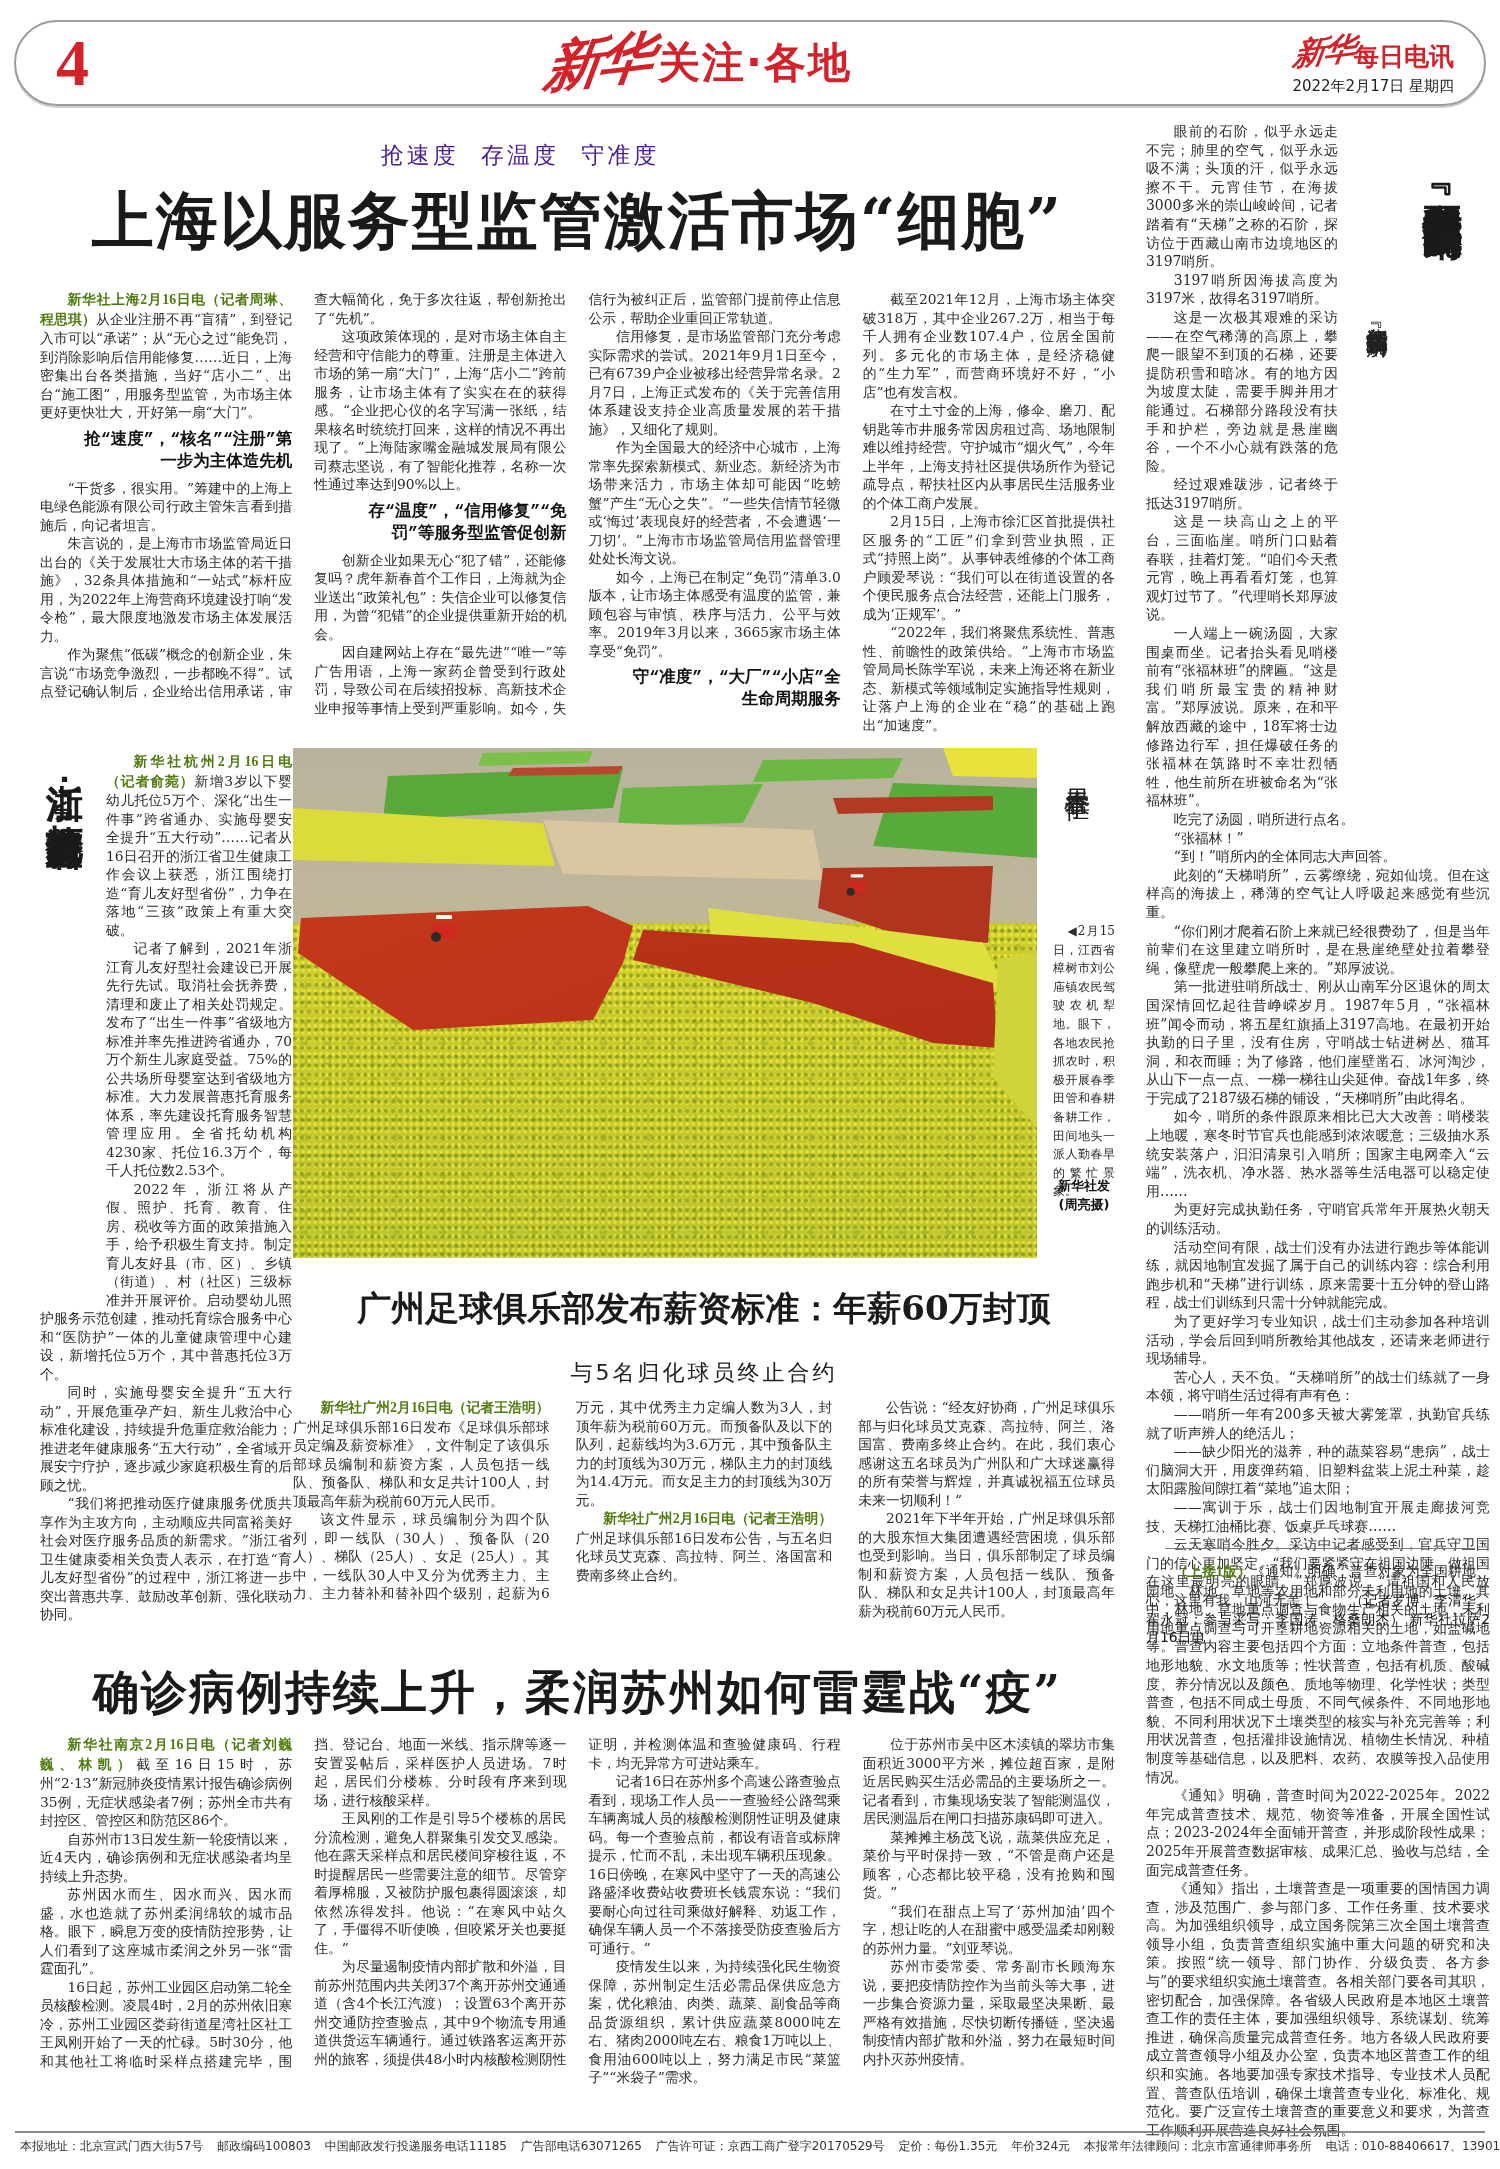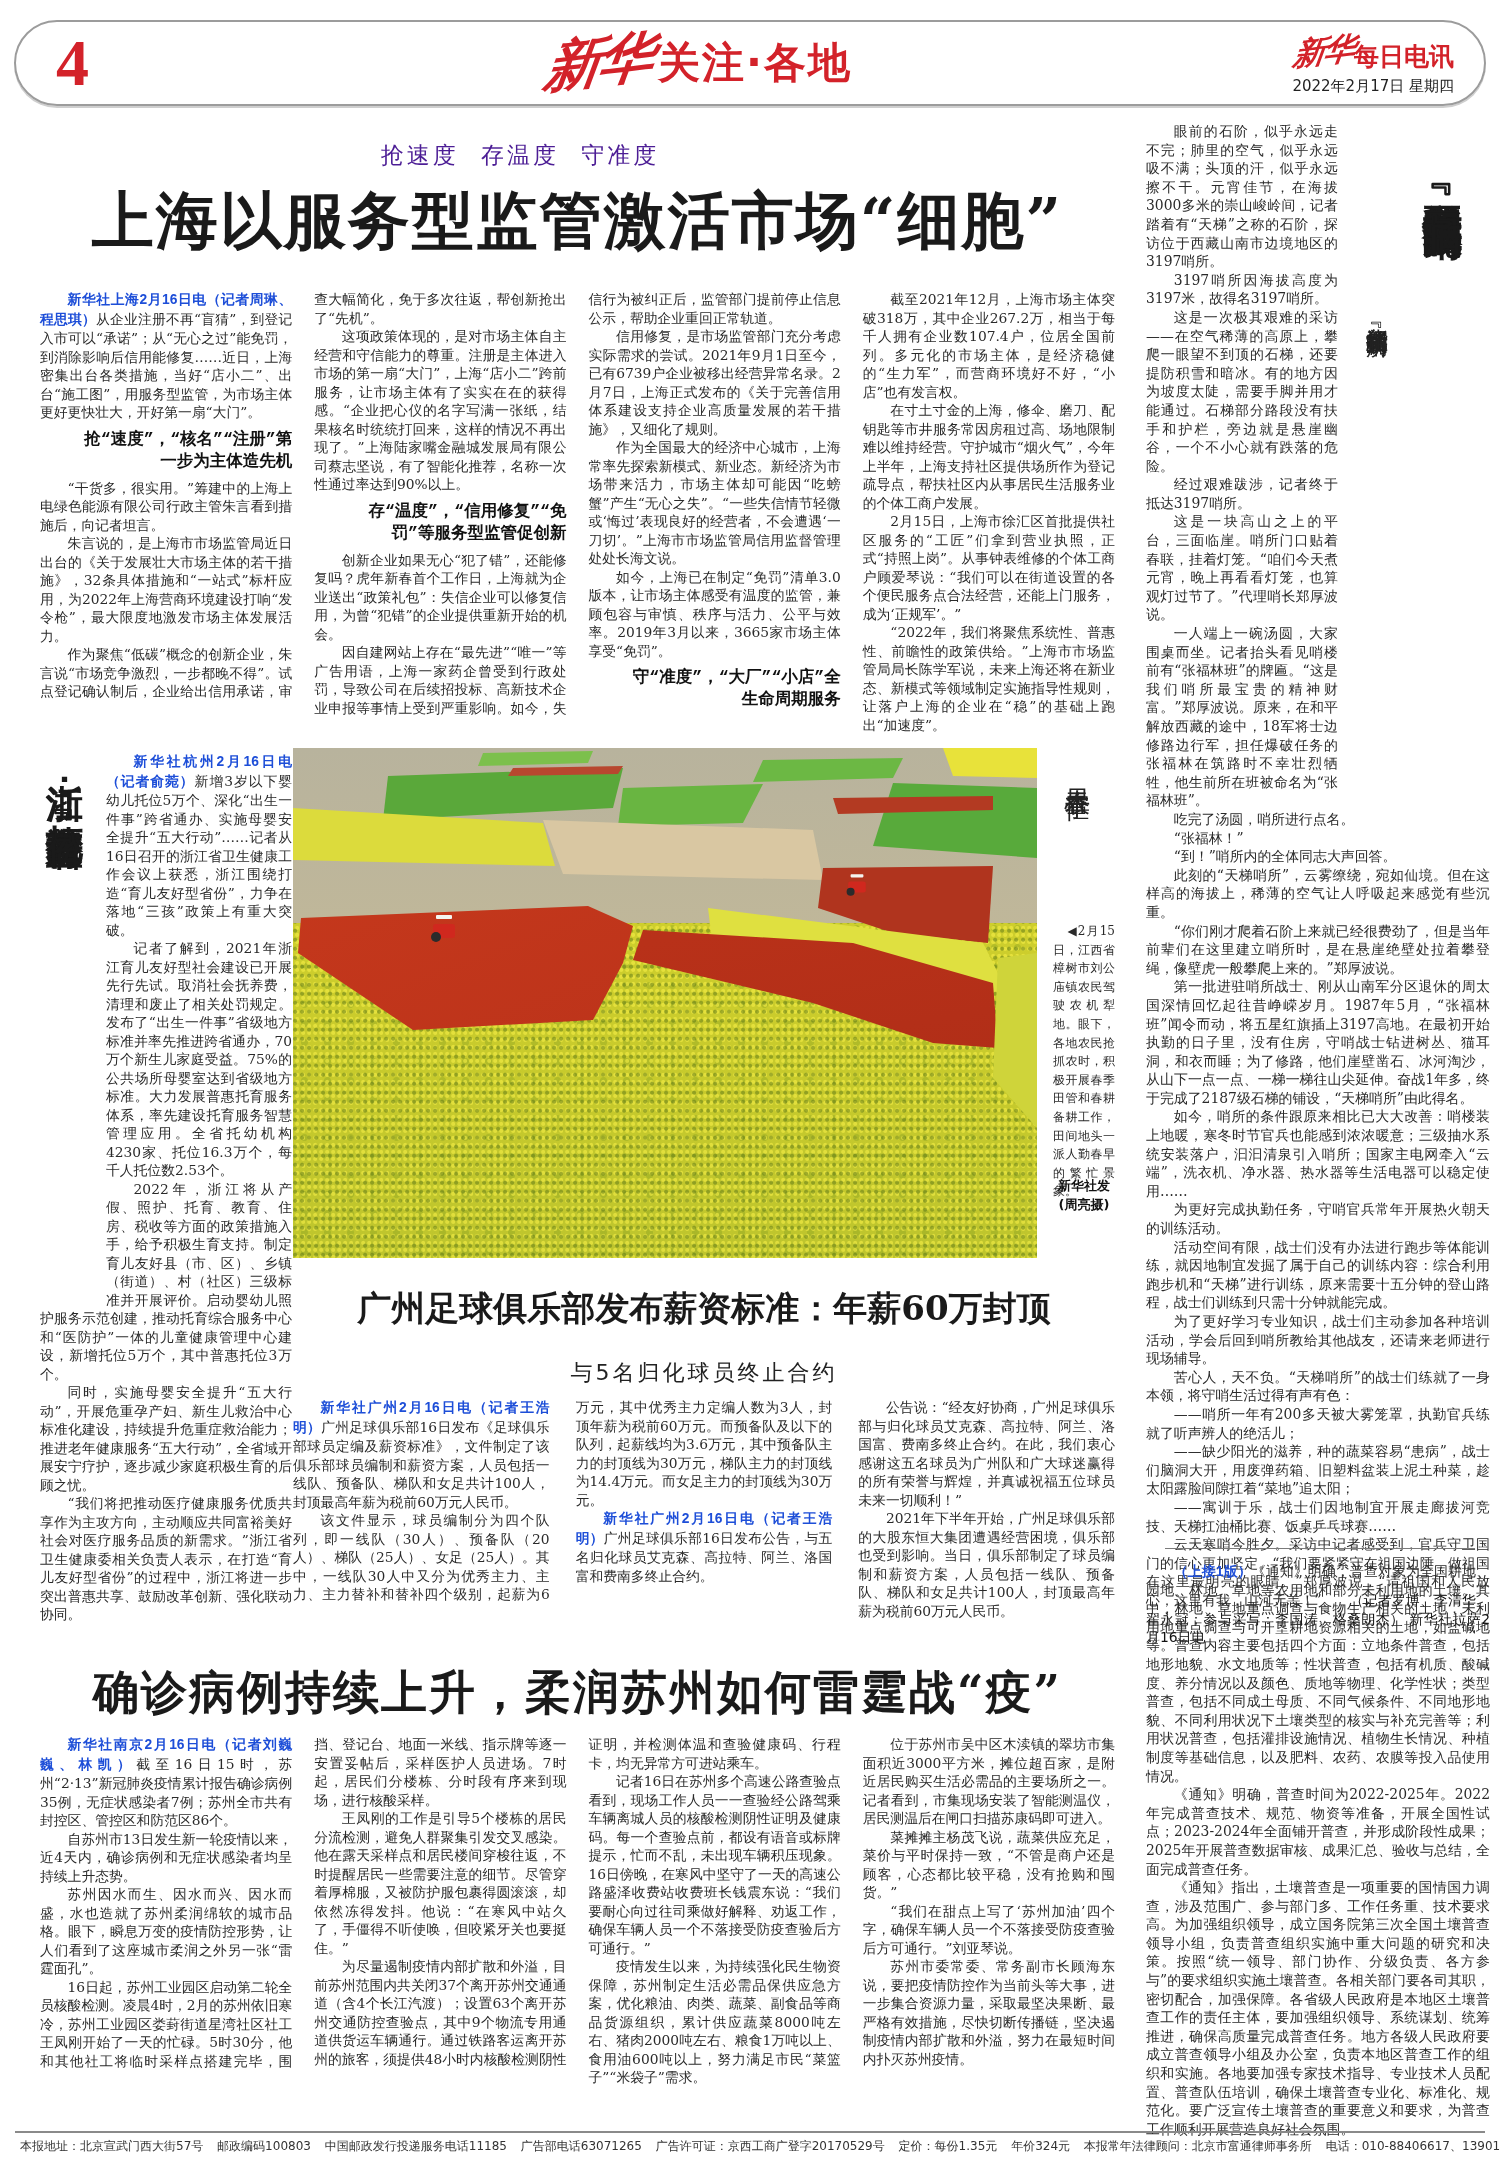--- a/index.html
+++ b/index.html
@@ -15,21 +15,21 @@
 .section-name{font-family:"DejaVu Sans",sans-serif;font-weight:bold;font-size:42px;letter-spacing:2px}
 .paper-id{position:absolute;right:30px;top:8px;text-align:right}
 .paper-name-row{display:flex;align-items:flex-end;justify-content:flex-end;color:#d3222a;gap:2px}
 .brand-script.small{font-size:32px;letter-spacing:-3px}
 .paper-name{font-family:"DejaVu Sans",sans-serif;font-weight:bold;font-size:25px;line-height:34px}
 .issue-date{font-family:"DejaVu Sans",sans-serif;font-size:15px;color:#222;margin-top:3px}
 
 
 .txt{font-size:13.8px;line-height:18.5px;text-align:justify;color:#2a2a2a}
 .txt p{text-indent:2em}
-.lead{font-family:Liberation Sans, sans-serif;font-weight:bold;color:#1d4ed8}
+.lead{font-family:Liberation Serif, serif;font-weight:bold;color:#4d7c0f}
 .subhead{font-family:Liberation Mono, monospace;font-weight:bold;font-size:16.5px;line-height:22px;margin:7px 0 6px;text-indent:2em;color:#111;text-align:right}
 .cols4{column-count:4;column-gap:22px;column-fill:balance}
 .cols3{column-count:3;column-gap:26px;column-fill:balance}
 
 
 .sh-kicker{left:290px;top:140px;width:460px;text-align:center;font-family:"DejaVu Sans",sans-serif;font-size:23px;line-height:30px;letter-spacing:3px;word-spacing:12px;color:#4c1d95}
 .sh-headline{left:40px;top:182px;width:1075px;text-align:center;font-family:"DejaVu Serif",serif;font-weight:900;font-size:62px;line-height:78px;letter-spacing:2px;color:#1a1a1a}
 .sh-body{left:40px;top:290px;width:1075px}
 
 
@@ -237,21 +237,21 @@
     <p><span class="lead">新华社南京2月16日电（记者刘巍巍、林凯）</span><span>截至16日15时，苏州“2·13”新冠肺炎疫情累计报告确诊病例35例，无症状感染者7例；苏州全市共有封控区、管控区和防范区86个。</span></p>
     <p>自苏州市13日发生新一轮疫情以来，近4天内，确诊病例和无症状感染者均呈持续上升态势。</p>
     <p>苏州因水而生、因水而兴、因水而盛，水也造就了苏州柔润绵软的城市品格。眼下，瞬息万变的疫情防控形势，让人们看到了这座城市柔润之外另一张“雷霆面孔”。</p>
     <p>16日起，苏州工业园区启动第二轮全员核酸检测。凌晨4时，2月的苏州依旧寒冷，苏州工业园区娄葑街道星湾社区社工王凤刚开始了一天的忙碌。5时30分，他和其他社工将临时采样点搭建完毕，围挡、登记台、地面一米线、指示牌等逐一安置妥帖后，采样医护人员进场。7时起，居民们分楼栋、分时段有序来到现场，进行核酸采样。</p>
     <p>王凤刚的工作是引导5个楼栋的居民分流检测，避免人群聚集引发交叉感染。他在露天采样点和居民楼间穿梭往返，不时提醒居民一些需要注意的细节。尽管穿着厚棉服，又被防护服包裹得圆滚滚，却依然冻得发抖。他说：“在寒风中站久了，手僵得不听使唤，但咬紧牙关也要挺住。”</p>
     <p>为尽量遏制疫情内部扩散和外溢，目前苏州范围内共关闭37个离开苏州交通通道（含4个长江汽渡）；设置63个离开苏州交通防控查验点，其中9个物流专用通道供货运车辆通行。通过铁路客运离开苏州的旅客，须提供48小时内核酸检测阴性证明，并检测体温和查验健康码、行程卡，均无异常方可进站乘车。</p>
     <p>记者16日在苏州多个高速公路查验点看到，现场工作人员一一查验经公路驾乘车辆离城人员的核酸检测阴性证明及健康码。每一个查验点前，都设有语音或标牌提示，忙而不乱，未出现车辆积压现象。16日傍晚，在寒风中坚守了一天的高速公路盛泽收费站收费班长钱震东说：“我们要耐心向过往司乘做好解释、劝返工作，确保车辆人员一个不落接受防疫查验后方可通行。”</p>
     <p>疫情发生以来，为持续强化民生物资保障，苏州制定生活必需品保供应急方案，优化粮油、肉类、蔬菜、副食品等商品货源组织，累计供应蔬菜8000吨左右、猪肉2000吨左右、粮食1万吨以上、食用油600吨以上，努力满足市民“菜篮子”“米袋子”需求。</p>
     <p>位于苏州市吴中区木渎镇的翠坊市集面积近3000平方米，摊位超百家，是附近居民购买生活必需品的主要场所之一。记者看到，市集现场安装了智能测温仪，居民测温后在闸口扫描苏康码即可进入。</p>
     <p>菜摊摊主杨茂飞说，蔬菜供应充足，菜价与平时保持一致，“不管是商户还是顾客，心态都比较平稳，没有抢购和囤货。”</p>
-    <p>“我们在甜点上写了‘苏州加油’四个字，确保车辆人员一个不落接受防疫查验后方可通行。”刘亚琴说。</p>
+    <p>“我们在甜点上写了‘苏州加油’四个字，想让吃的人在甜蜜中感受温柔却刚毅的苏州力量。”刘亚琴说。</p>
     <p>苏州市委常委、常务副市长顾海东说，要把疫情防控作为当前头等大事，进一步集合资源力量，采取最坚决果断、最严格有效措施，尽快切断传播链，坚决遏制疫情内部扩散和外溢，努力在最短时间内扑灭苏州疫情。</p>
   </div>
 </section>
 
 <div class="abs footer-rule"></div>
 <footer class="abs footer">
   <span>本报地址：北京宣武门西大街57号</span>
   <span>邮政编码100803</span>
   <span>中国邮政发行投递服务电话11185</span>
   <span>广告部电话63071265</span>

